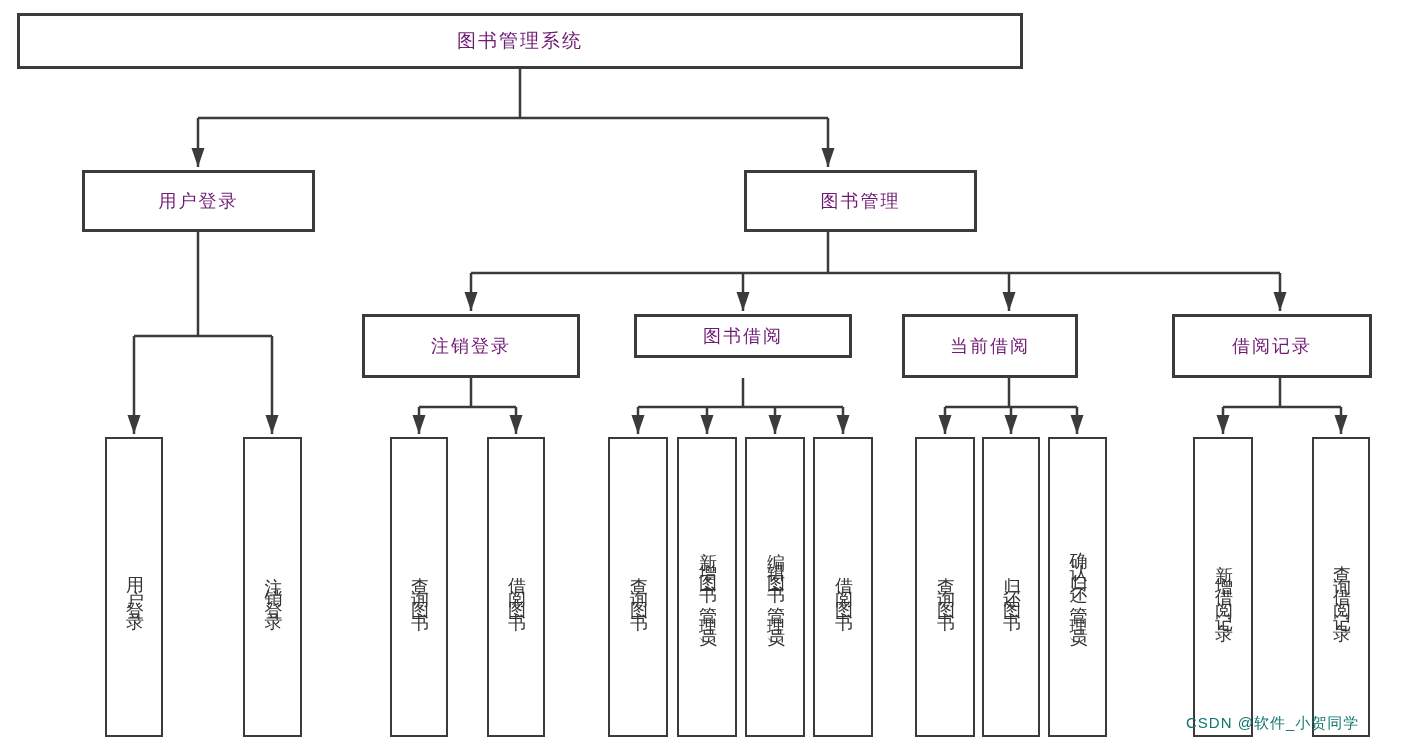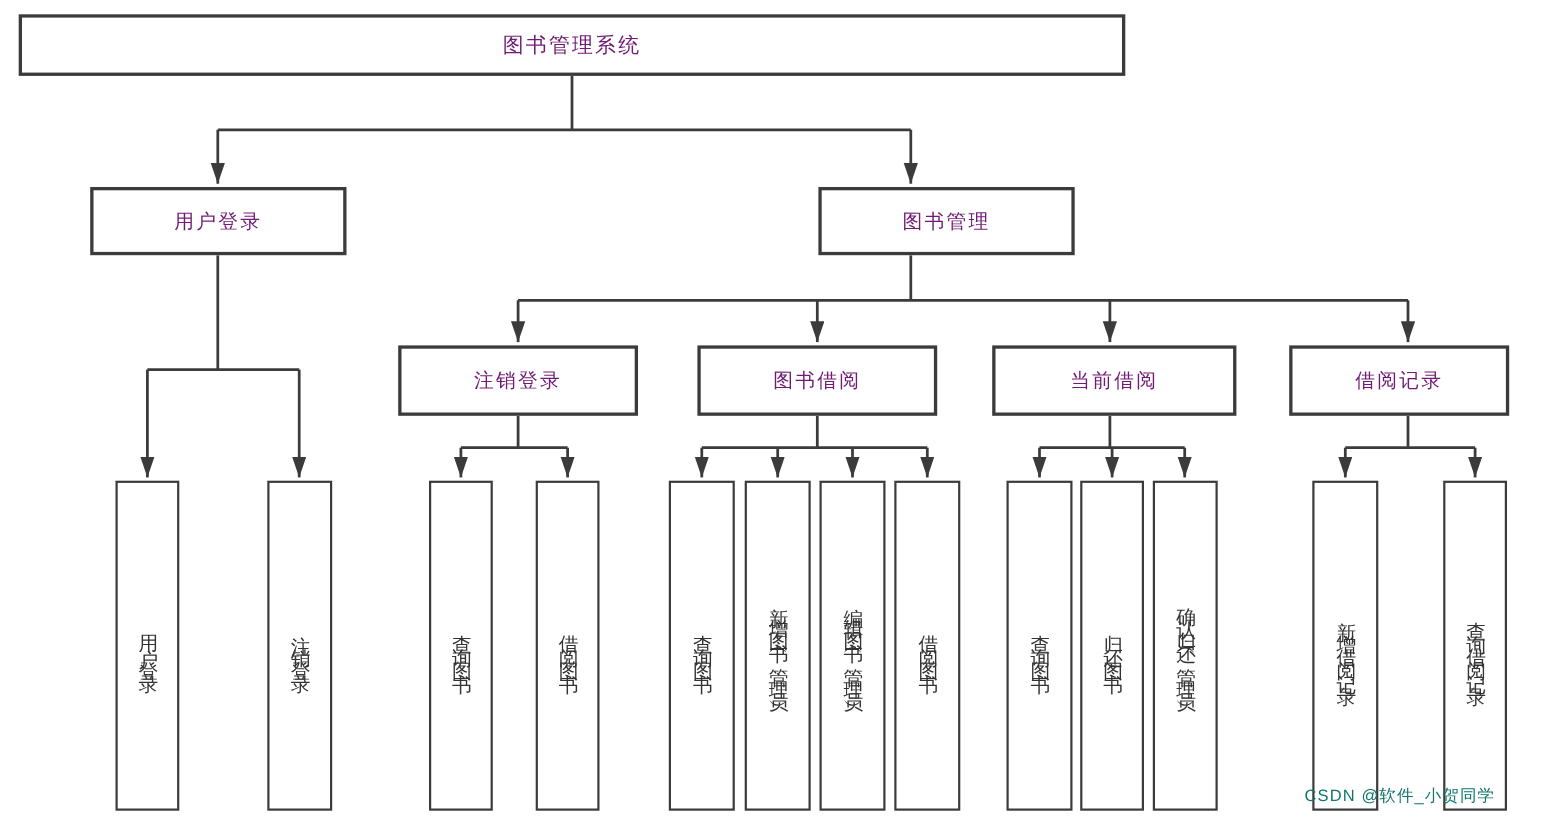--- a/index.html
+++ b/index.html
@@ -136,24 +136,24 @@
   <div class="box" style="left:82px; top:170px; width:233px; height:62px;">
     <span class="lbl">用户登录</span>
   </div>
   <div class="box" style="left:712px; top:170px; width:233px; height:62px;margin-left:32px;">
     <span class="lbl">图书管理</span>
   </div>
 
   <div class="box" style="left:362px; top:314px; width:218px; height:64px;">
     <span class="lbl">注销登录</span>
   </div>
-  <div class="box" style="left:634px; top:314px; width:218px; height:64px;">
+  <div class="box" style="left:634px; top:314px; width:218px; height:44px;">
     <span class="lbl">图书借阅</span>
   </div>
-  <div class="box" style="left:902px; top:314px; width:222px; height:64px;">
+  <div class="box" style="left:902px; top:314px; width:176px; height:64px;">
     <span class="lbl">当前借阅</span>
   </div>
   <div class="box" style="left:1172px; top:314px; width:200px; height:64px;">
     <span class="lbl">借阅记录</span>
   </div>
 
   <div class="leaf" style="left:105px; width:58px;">
     <span class="vlbl">用户登录</span>
   </div>
   <div class="leaf" style="left:243px; width:59px;">

